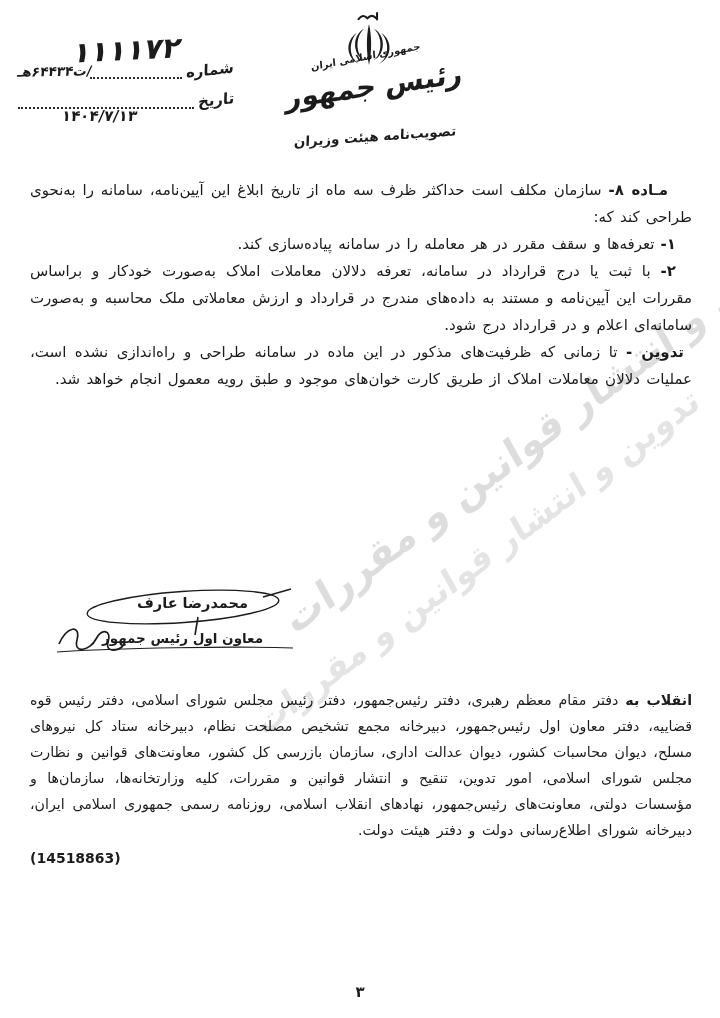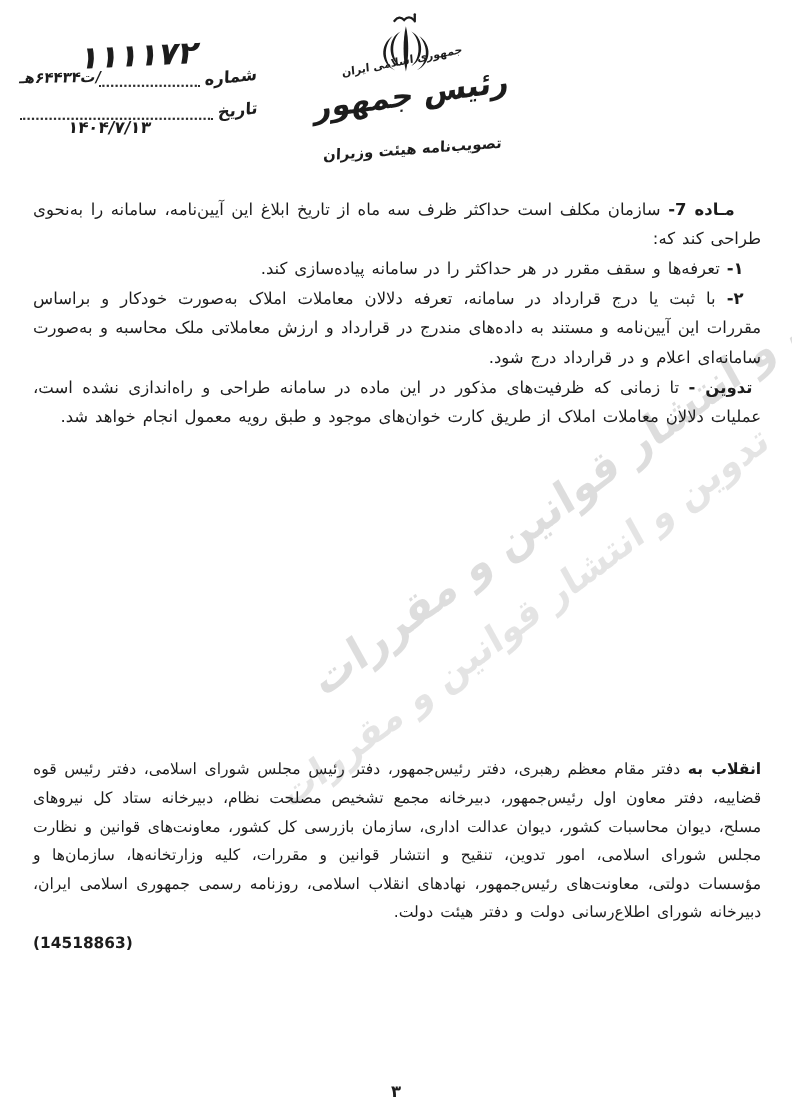--- a/index.html
+++ b/index.html
@@ -124,26 +124,39 @@
     </svg>
   </div>
   <div class="country">جمهوری اسلامی ایران</div>
   <div class="office">رئیس جمهور</div>
   <div class="doctype">تصویب‌نامه هیئت وزیران</div>
 
   <div class="wm wm1">تدوین و انتشار قوانین و مقررات</div>
   <div class="wm wm2">تدوین و انتشار قوانین و مقررات</div>
 
   <div class="body-text">
-    <p class="p-article"><b class="lead">مـاده 7-</b> <span>سازمان مکلف است حداکثر ظرف سه ماه از تاریخ ابلاغ این آیین‌نامه، سامانه را به‌نحوی طراحی کند که:</span></p>
-    <p class="p-item"><b class="lead">۱-</b> <span>تعرفه‌ها و سقف مقرر در هر حداکثر را در سامانه پیاده‌سازی کند.</span></p>
+    <p class="p-article"><b class="lead">مـاده ۸-</b> <span>سازمان مکلف است حداکثر ظرف سه ماه از تاریخ ابلاغ این آیین‌نامه، سامانه را به‌نحوی طراحی کند که:</span></p>
+    <p class="p-item"><b class="lead">۱-</b> <span>تعرفه‌ها و سقف مقرر در هر معامله را در سامانه پیاده‌سازی کند.</span></p>
     <p class="p-item"><b class="lead">۲-</b> <span>با ثبت یا درج قرارداد در سامانه، تعرفه دلالان معاملات املاک به‌صورت خودکار و براساس مقررات این آیین‌نامه و مستند به داده‌های مندرج در قرارداد و ارزش معاملاتی ملک محاسبه و به‌صورت سامانه‌ای اعلام و در قرارداد درج شود.</span></p>
     <p class="p-note"><b class="lead">تدوین -</b> <span>تا زمانی که ظرفیت‌های مذکور در این ماده در سامانه طراحی و راه‌اندازی نشده است، عملیات دلالان معاملات املاک از طریق کارت خوان‌های موجود و طبق رویه معمول انجام خواهد شد.</span></p>
   </div>
 
+  <div class="sig">
+    <svg viewBox="0 0 245 78" width="245" height="78" aria-hidden="true">
+      <g fill="none" stroke="#1c1c1c">
+        <ellipse cx="128" cy="19" rx="96" ry="15.5" stroke-width="1.4" transform="rotate(-4 128 19)"></ellipse>
+        <path d="M208 9 L236 1" stroke-width="1.4"></path>
+        <path d="M143 29 L140 47" stroke-width="1.6"></path>
+        <path d="M4 56 c8 -18 22 -20 18 -4 c-4 14 13 11 19 -1 c6 -11 16 -9 12 3 c-3 10 8 10 15 4" stroke-width="1.7"></path>
+        <path d="M2 64 C60 60 180 58 238 60" stroke-width="1.2"></path>
+      </g>
+    </svg>
+    <div class="sig-name">محمدرضا عارف</div>
+    <div class="sig-title">معاون اول رئیس جمهور</div>
+  </div>
 
   <div class="cc">
     <b class="lead">انقلاب به</b>
     <span>دفتر مقام معظم رهبری، دفتر رئیس‌جمهور، دفتر رئیس مجلس شورای اسلامی، دفتر رئیس قوه قضاییه، دفتر معاون اول رئیس‌جمهور، دبیرخانه مجمع تشخیص مصلحت نظام، دبیرخانه ستاد کل نیروهای مسلح، دیوان محاسبات کشور، دیوان عدالت اداری، سازمان بازرسی کل کشور، معاونت‌های قوانین و نظارت مجلس شورای اسلامی، امور تدوین، تنقیح و انتشار قوانین و مقررات، کلیه وزارتخانه‌ها، سازمان‌ها و مؤسسات دولتی، معاونت‌های رئیس‌جمهور، نهادهای انقلاب اسلامی، روزنامه رسمی جمهوری اسلامی ایران، دبیرخانه شورای اطلاع‌رسانی دولت و دفتر هیئت دولت.</span>
     <div class="cc-code">(14518863)</div>
   </div>
 
   <div class="pagenum">۳</div>
 
 </div>

